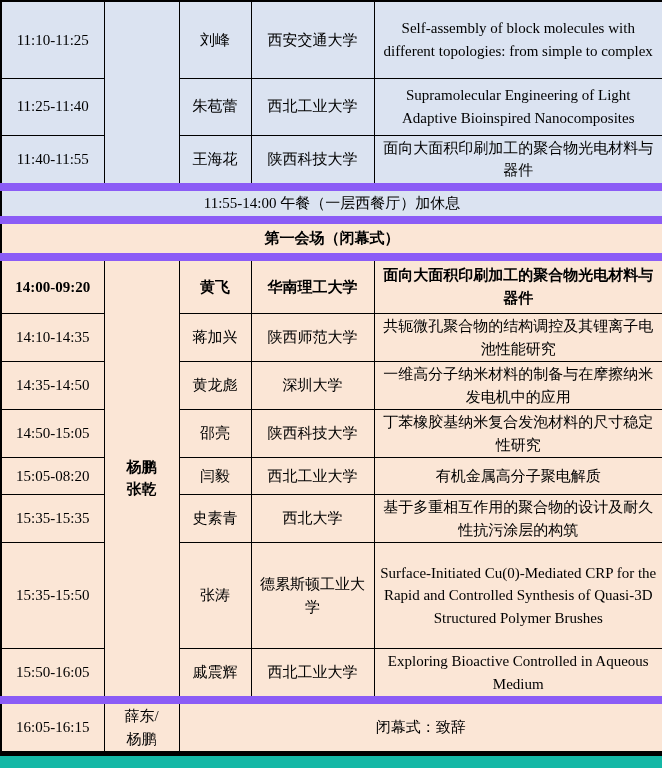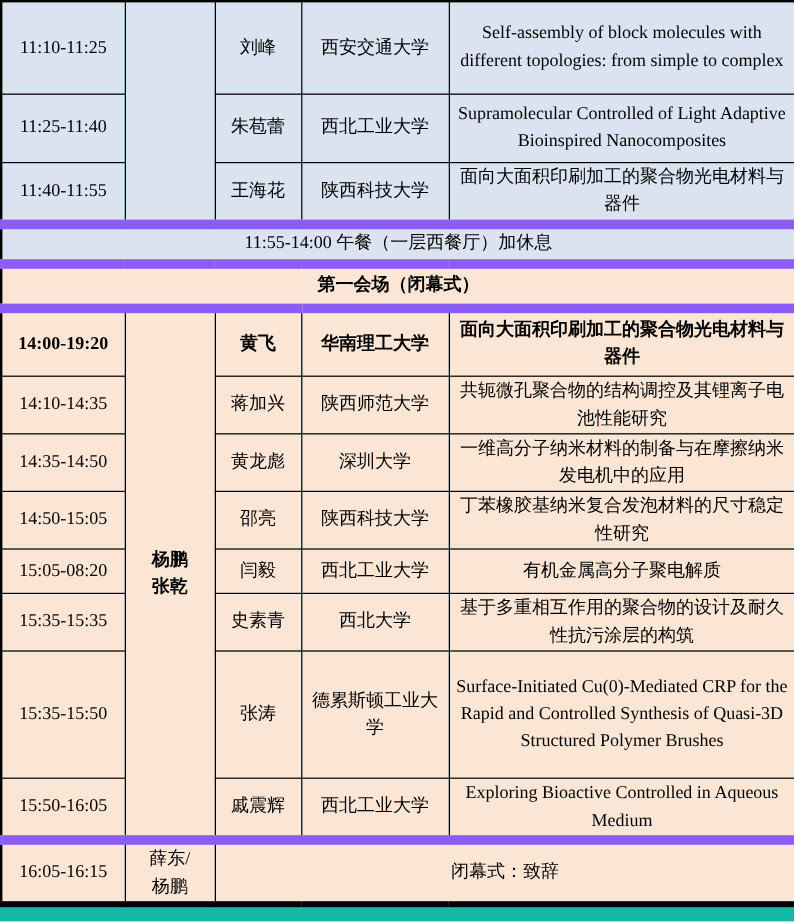--- a/index.html
+++ b/index.html
@@ -52,39 +52,39 @@
         <td>11:10-11:25</td>
         <td rowspan="3"></td>
         <td>刘峰</td>
         <td>西安交通大学</td>
         <td class="title-cell">Self-assembly of block molecules with different topologies: from simple to complex</td>
       </tr>
       <tr class="blue" style="height:57px">
         <td>11:25-11:40</td>
         <td>朱苞蕾</td>
         <td>西北工业大学</td>
-        <td class="title-cell">Supramolecular Controlled of Light Adaptive Bioinspired Nanocomposites</td>
+        <td class="title-cell">Supramolecular Engineering of Light Adaptive Bioinspired Nanocomposites</td>
       </tr>
       <tr class="blue" style="height:47px">
         <td>11:40-11:55</td>
         <td>王海花</td>
         <td>陕西科技大学</td>
         <td class="title-cell">面向大面积印刷加工的聚合物光电材料与器件</td>
       </tr>
 
       <tr class="blue sep-top" style="height:33px">
         <td class="lunch-cell" colspan="5">11:55-14:00 午餐（一层西餐厅）加休息</td>
       </tr>
 
       <tr class="peach sep-top" style="height:37px">
         <td class="header-cell" colspan="5">第一会场（闭幕式）</td>
       </tr>
 
       <tr class="peach sep-top bold-row" style="height:57px">
-        <td>14:00-19:20</td>
+        <td>14:00-09:20</td>
         <td rowspan="8">
           <span class="chair-line">杨鹏</span>
           <span class="chair-line">张乾</span>
         </td>
         <td>黄飞</td>
         <td>华南理工大学</td>
         <td class="title-cell">面向大面积印刷加工的聚合物光电材料与器件</td>
       </tr>
       <tr class="peach" style="height:47px">
         <td>14:10-14:35</td>

